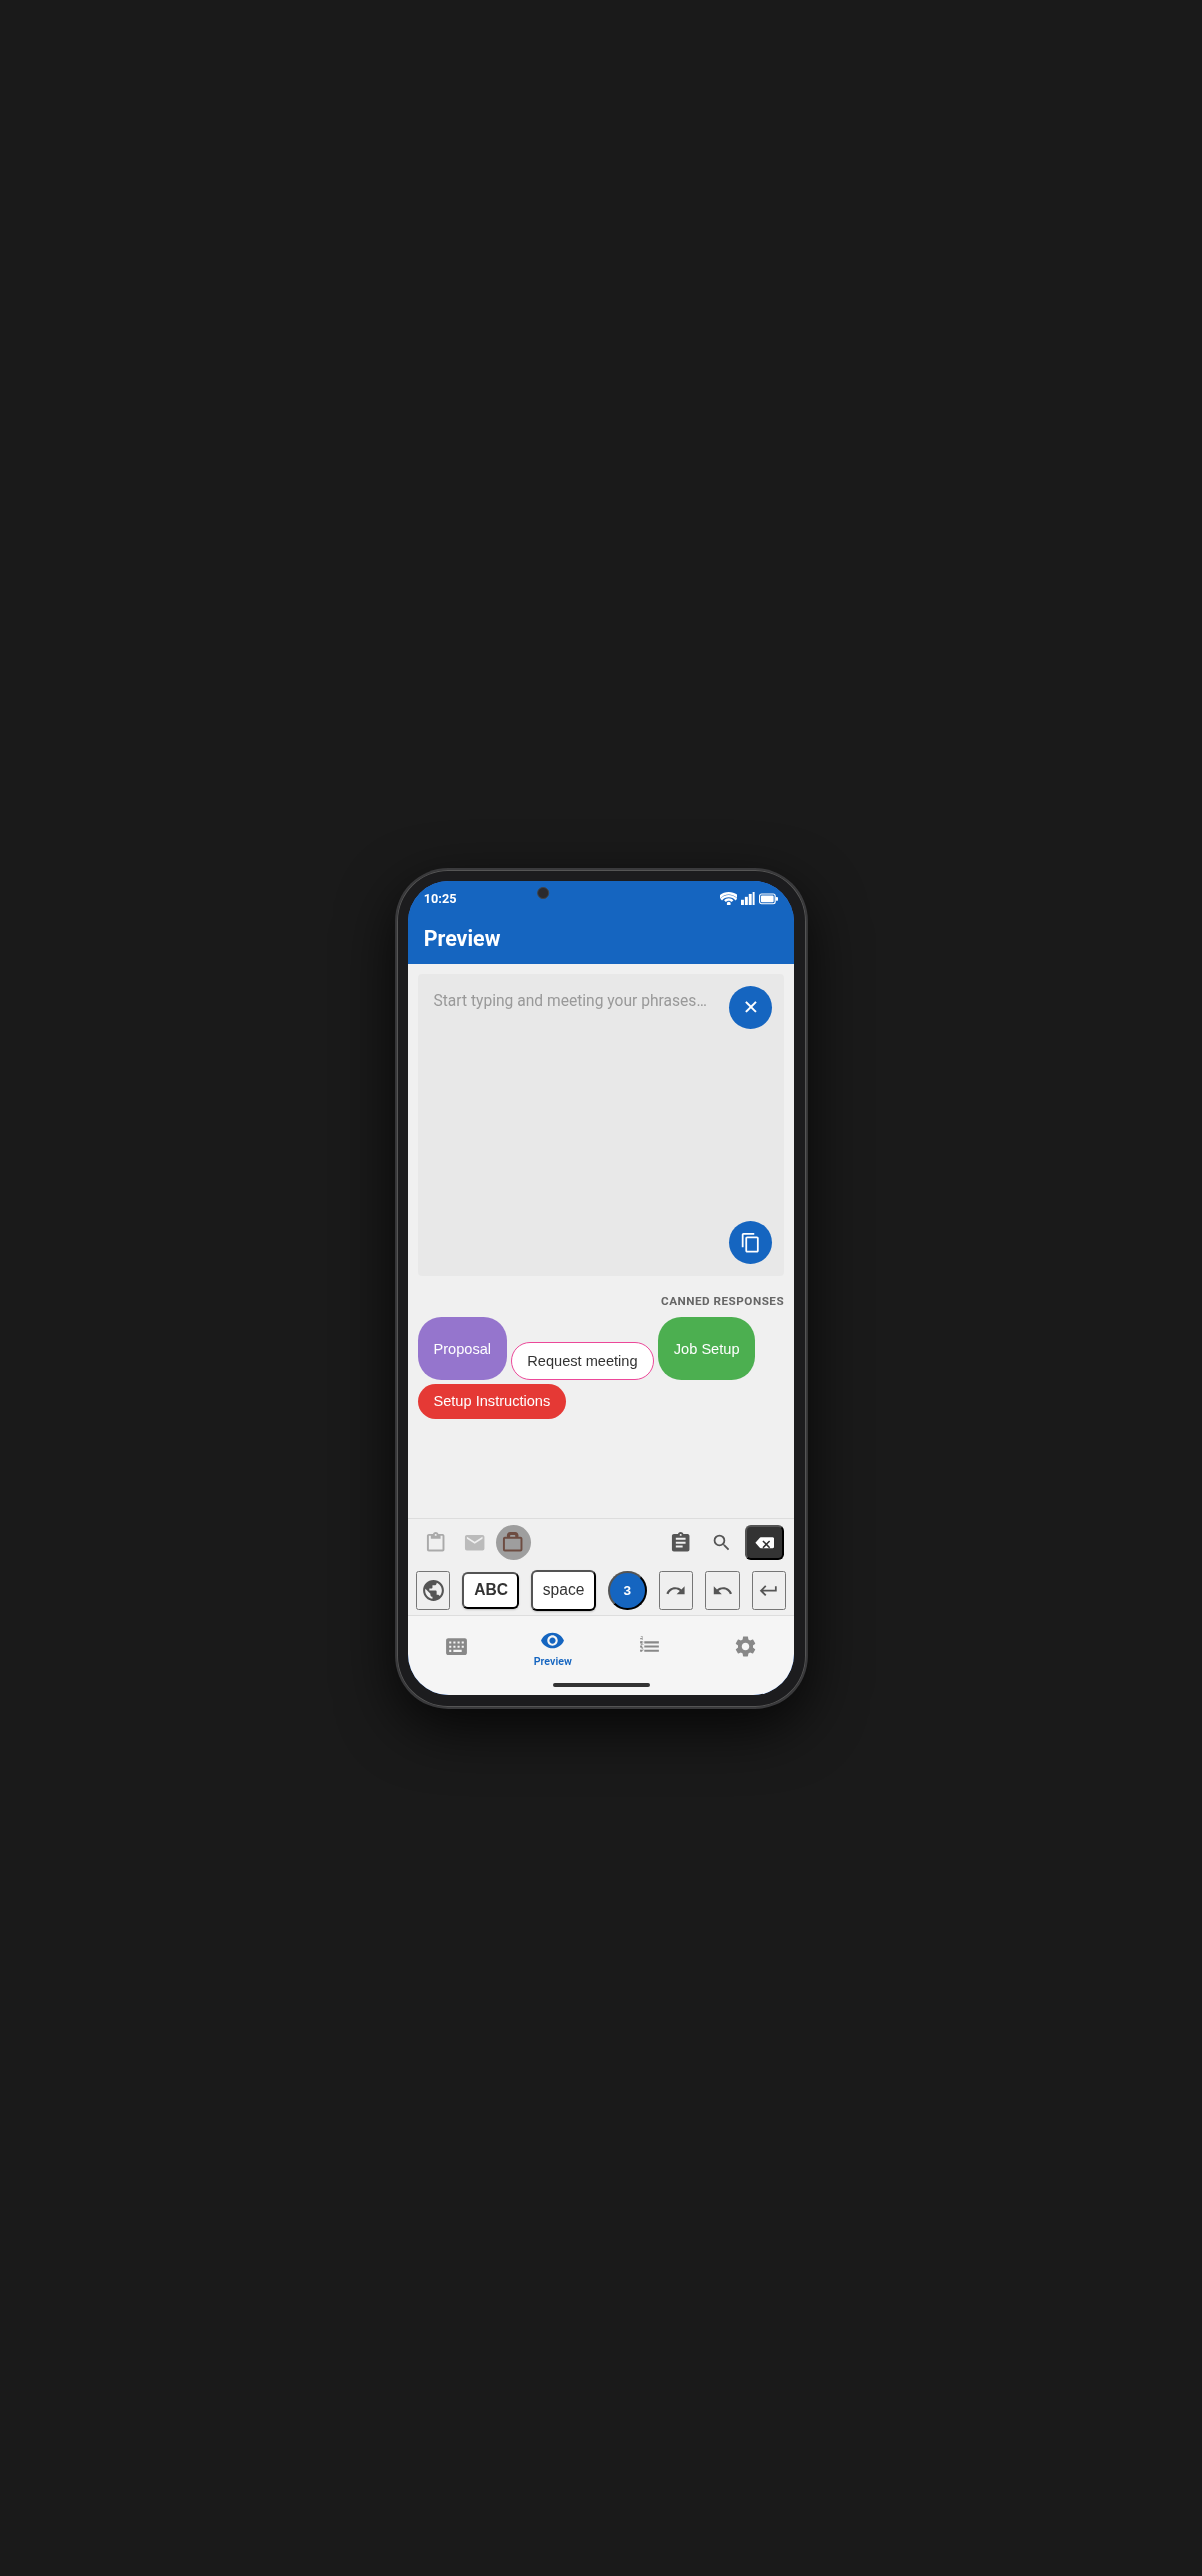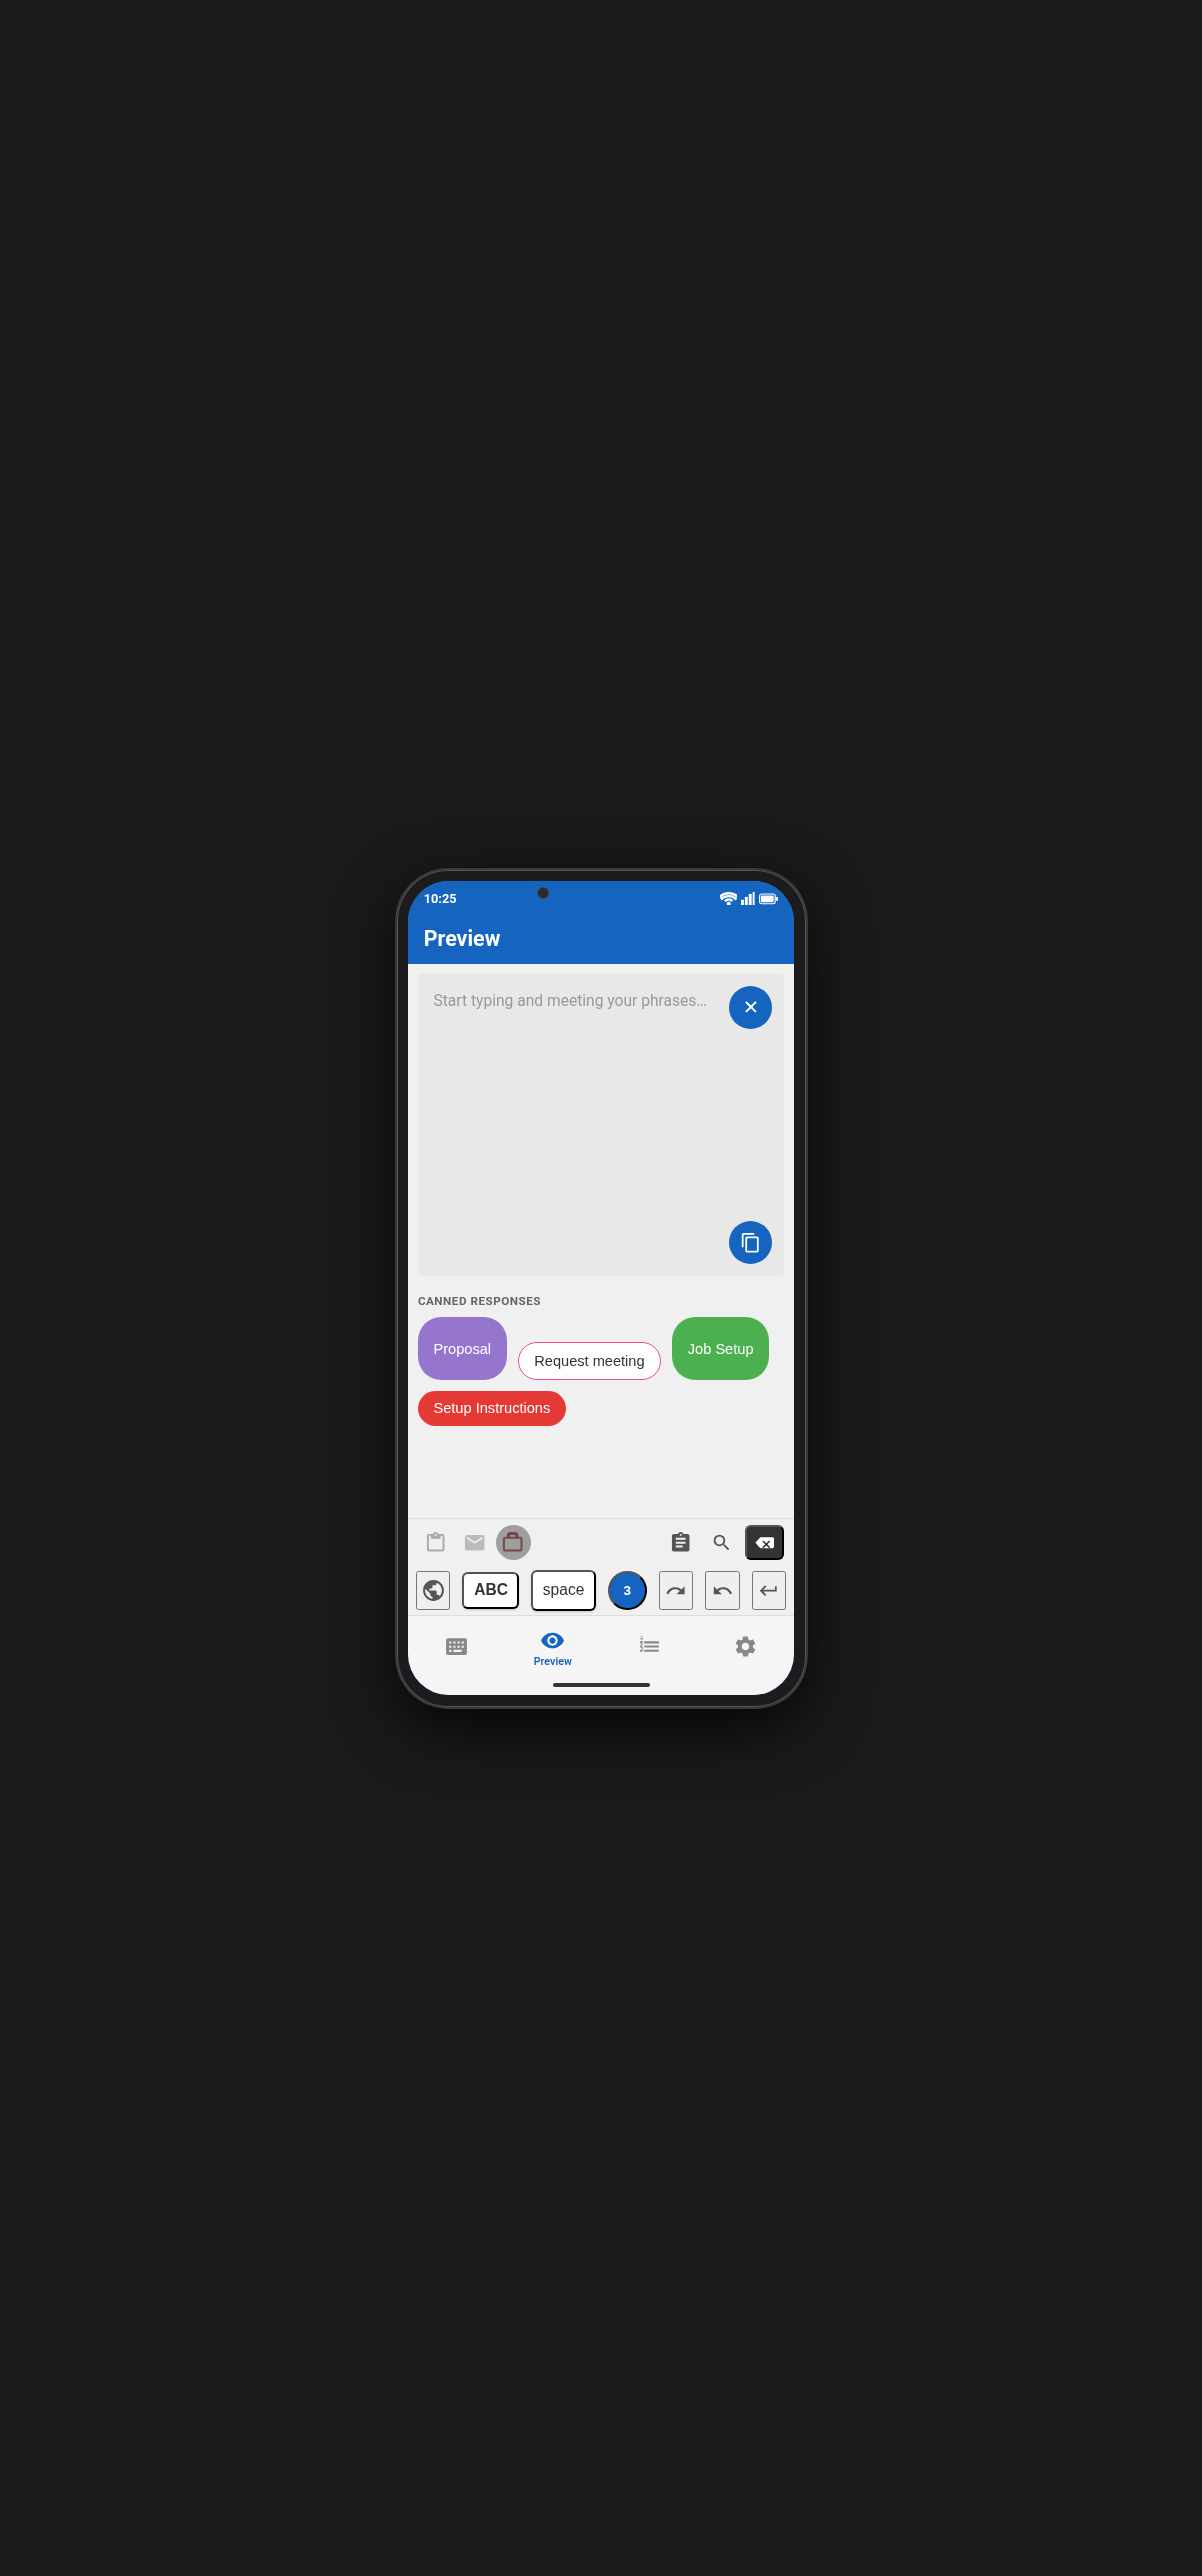--- a/index.html
+++ b/index.html
@@ -151,26 +151,27 @@
       padding: 7.8px 9.7px 9.7px;
       flex-shrink: 0;
     }
 
     .canned-title {
       font-size: 11.7px;
       font-weight: 700;
       color: #666;
       letter-spacing: 0.5px;
       margin-bottom: 9.7px;
+      text-align: right;
     }
 
     .canned-chips {
       display: flex;
       flex-wrap: wrap;
-      gap: 11px;
+      gap: 4px;
     }
 
     .chip {
       padding: 9.7px 15.6px;
       border-radius: 23.4px;
       font-size: 14.6px;
       font-weight: 500;
       cursor: pointer;
       border: none;
       display: inline-block;

